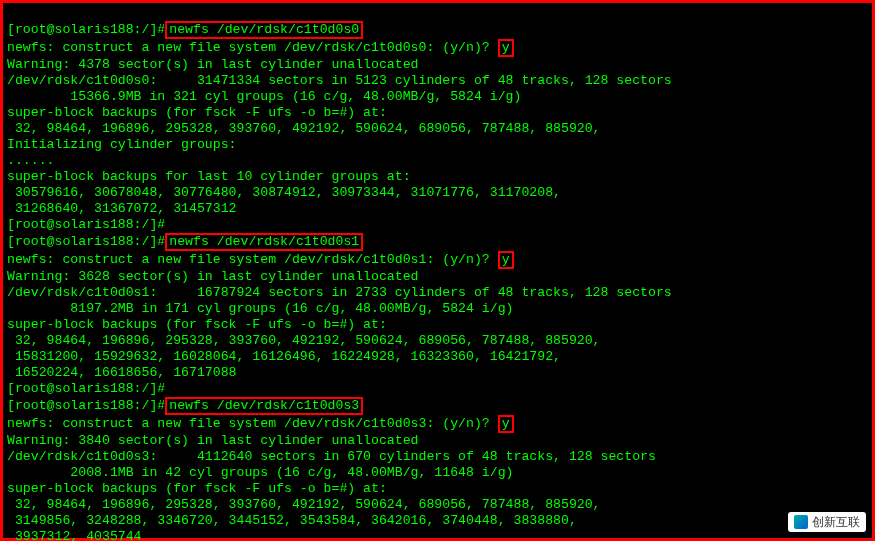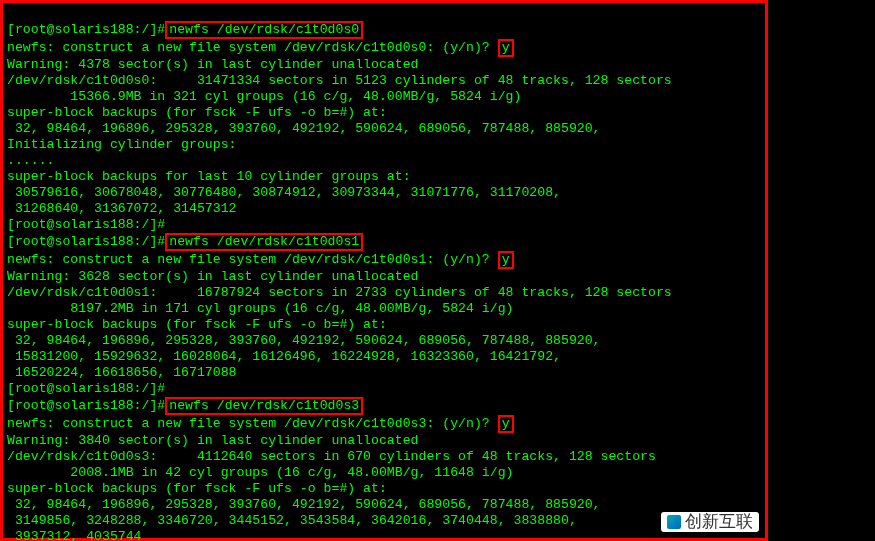--- a/index.html
+++ b/index.html
@@ -5,21 +5,21 @@
   html, body {
     margin: 0;
     padding: 0;
     background: #000;
     width: 875px;
     height: 541px;
     overflow: hidden;
   }
   .terminal {
     box-sizing: border-box;
-    width: 768px;
+    width: 875px;
     height: 541px;
     border: 3px solid #ff0000;
     background: #000;
     color: #00ff00;
     font-family: "Courier New", Courier, monospace;
     font-size: 13.2px;
     line-height: 16px;
     white-space: pre;
     padding: 2px 4px;
     position: relative;
@@ -30,21 +30,21 @@
     display: inline-block;
     line-height: 14px;
   }
   .watermark {
     position: absolute;
     right: 6px;
     bottom: 6px;
     background: #fff;
     color: #333;
     font-family: sans-serif;
-    font-size: 17px;
+    font-size: 12px;
     padding: 2px 6px;
     border-radius: 3px;
     display: flex;
     align-items: center;
     gap: 4px;
   }
   .wm-icon {
     width: 14px;
     height: 14px;
     background: linear-gradient(135deg,#0aa,#06c);

